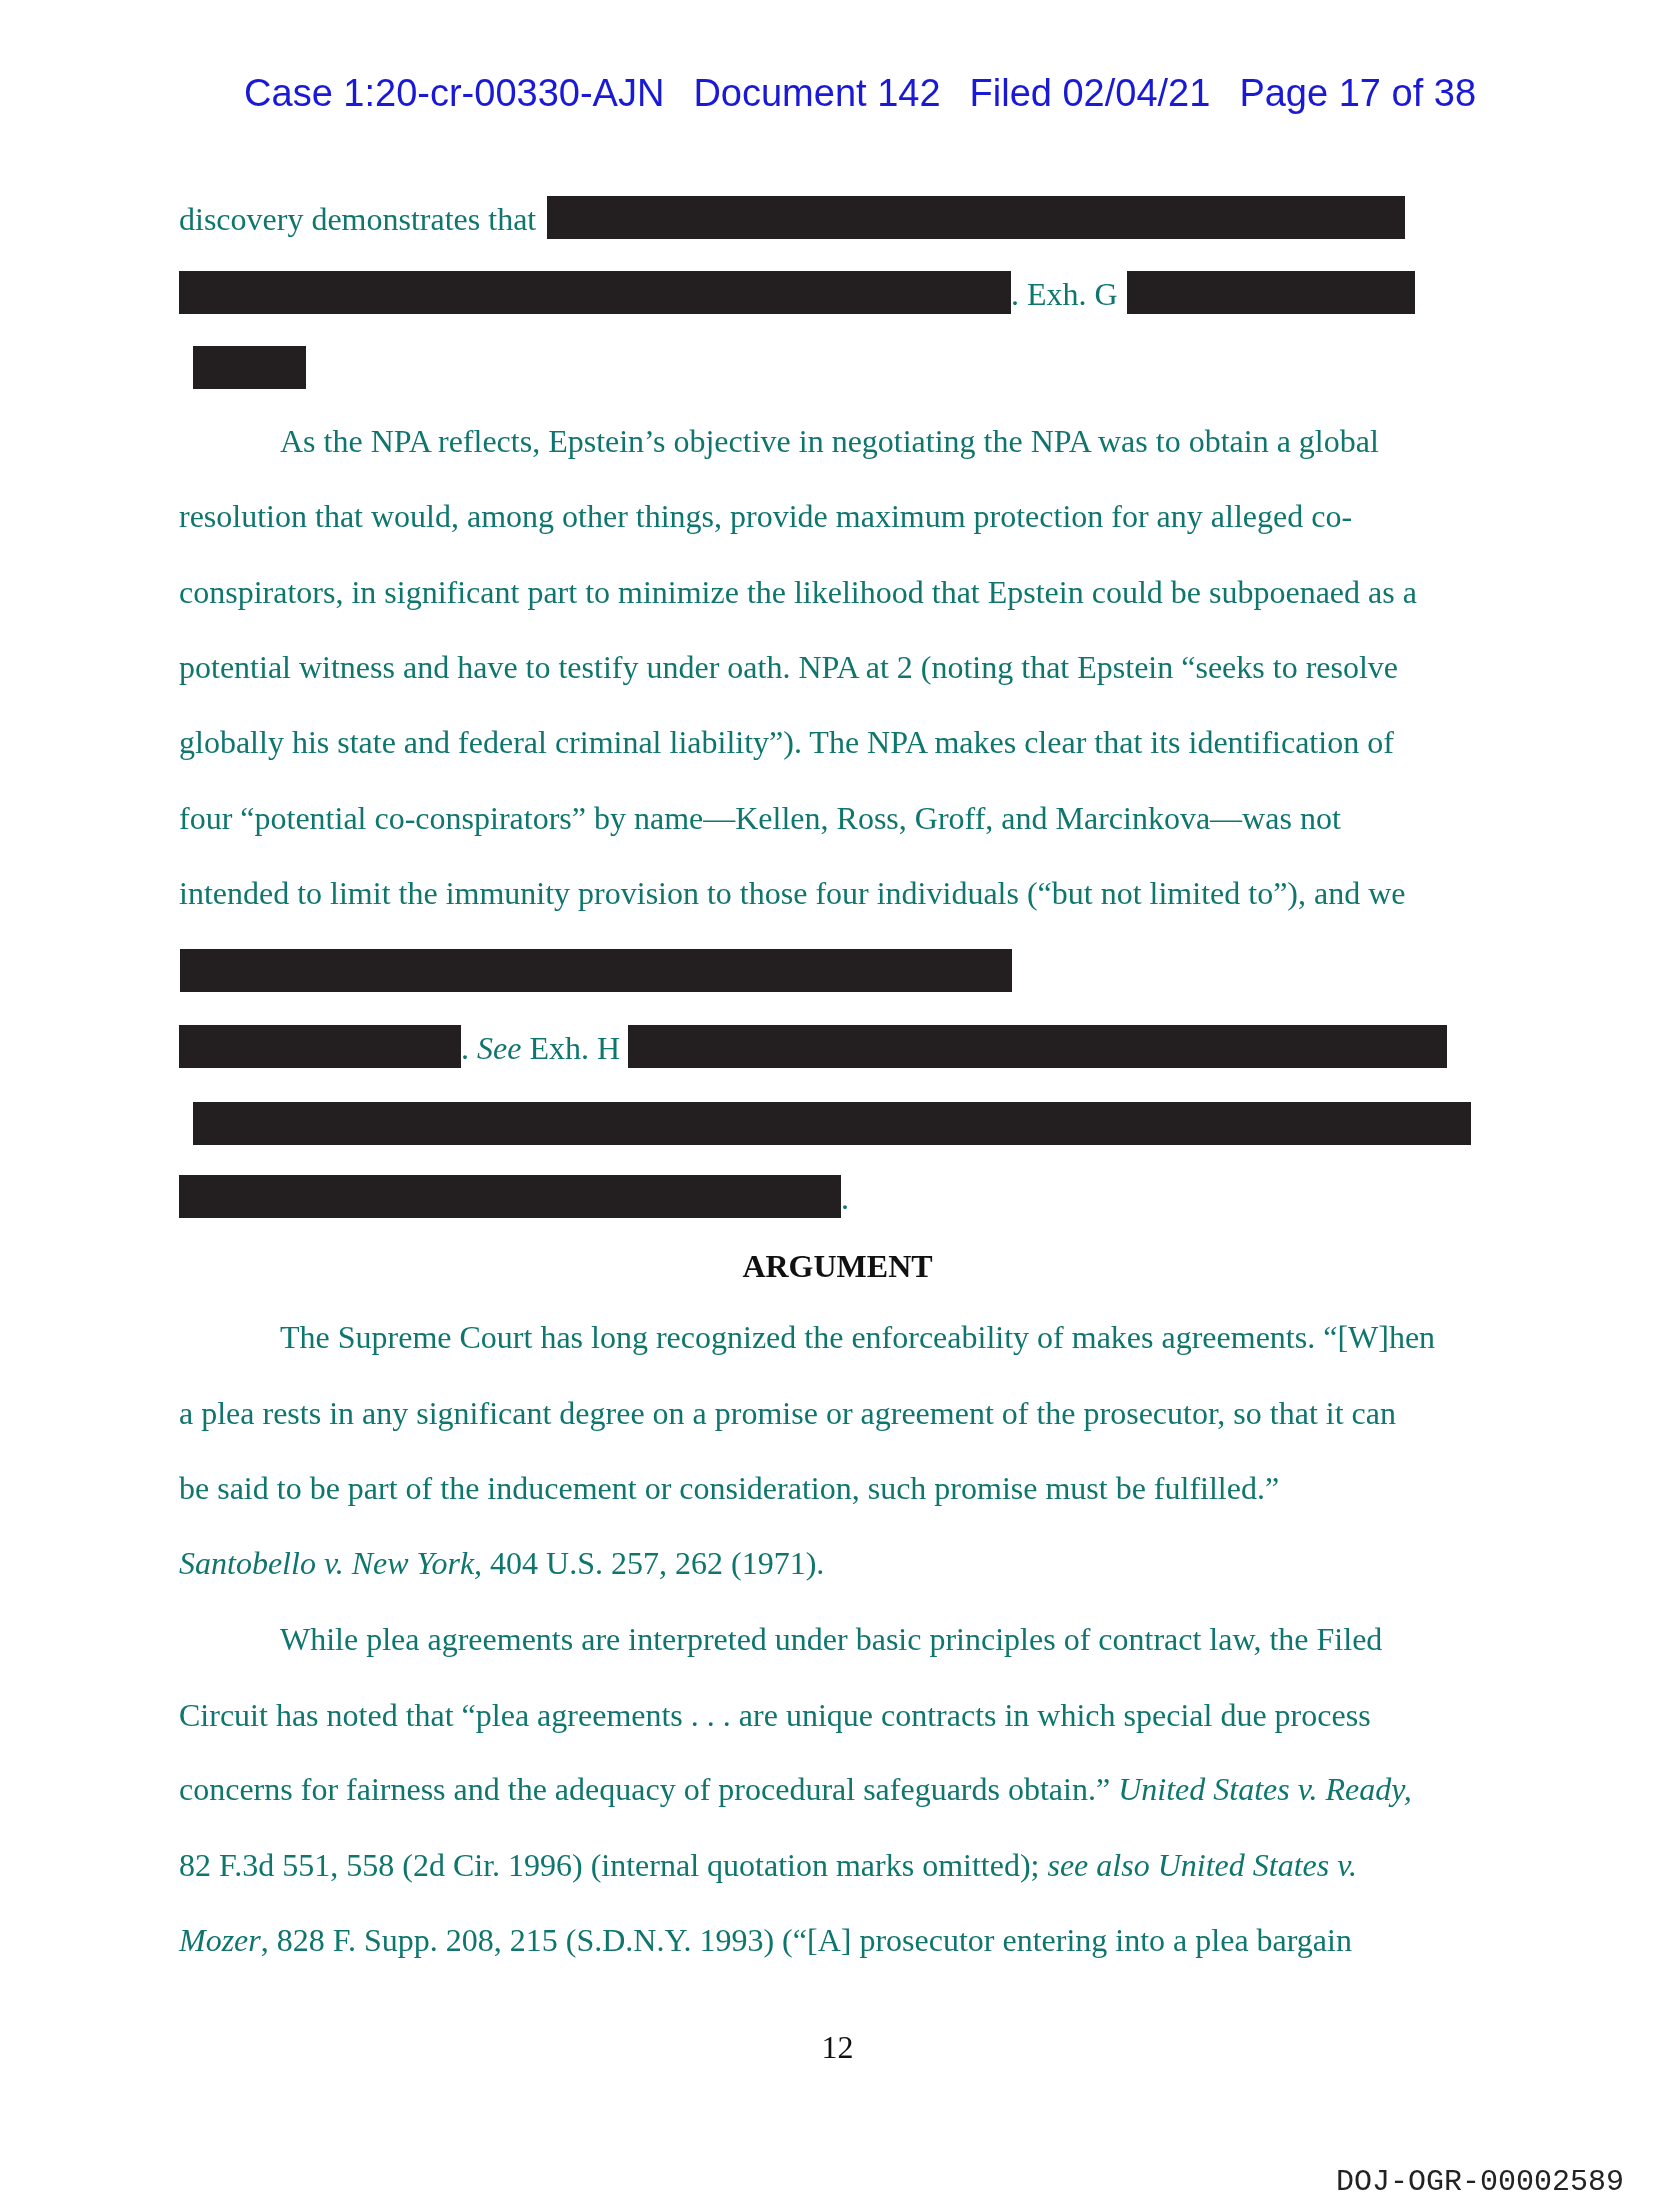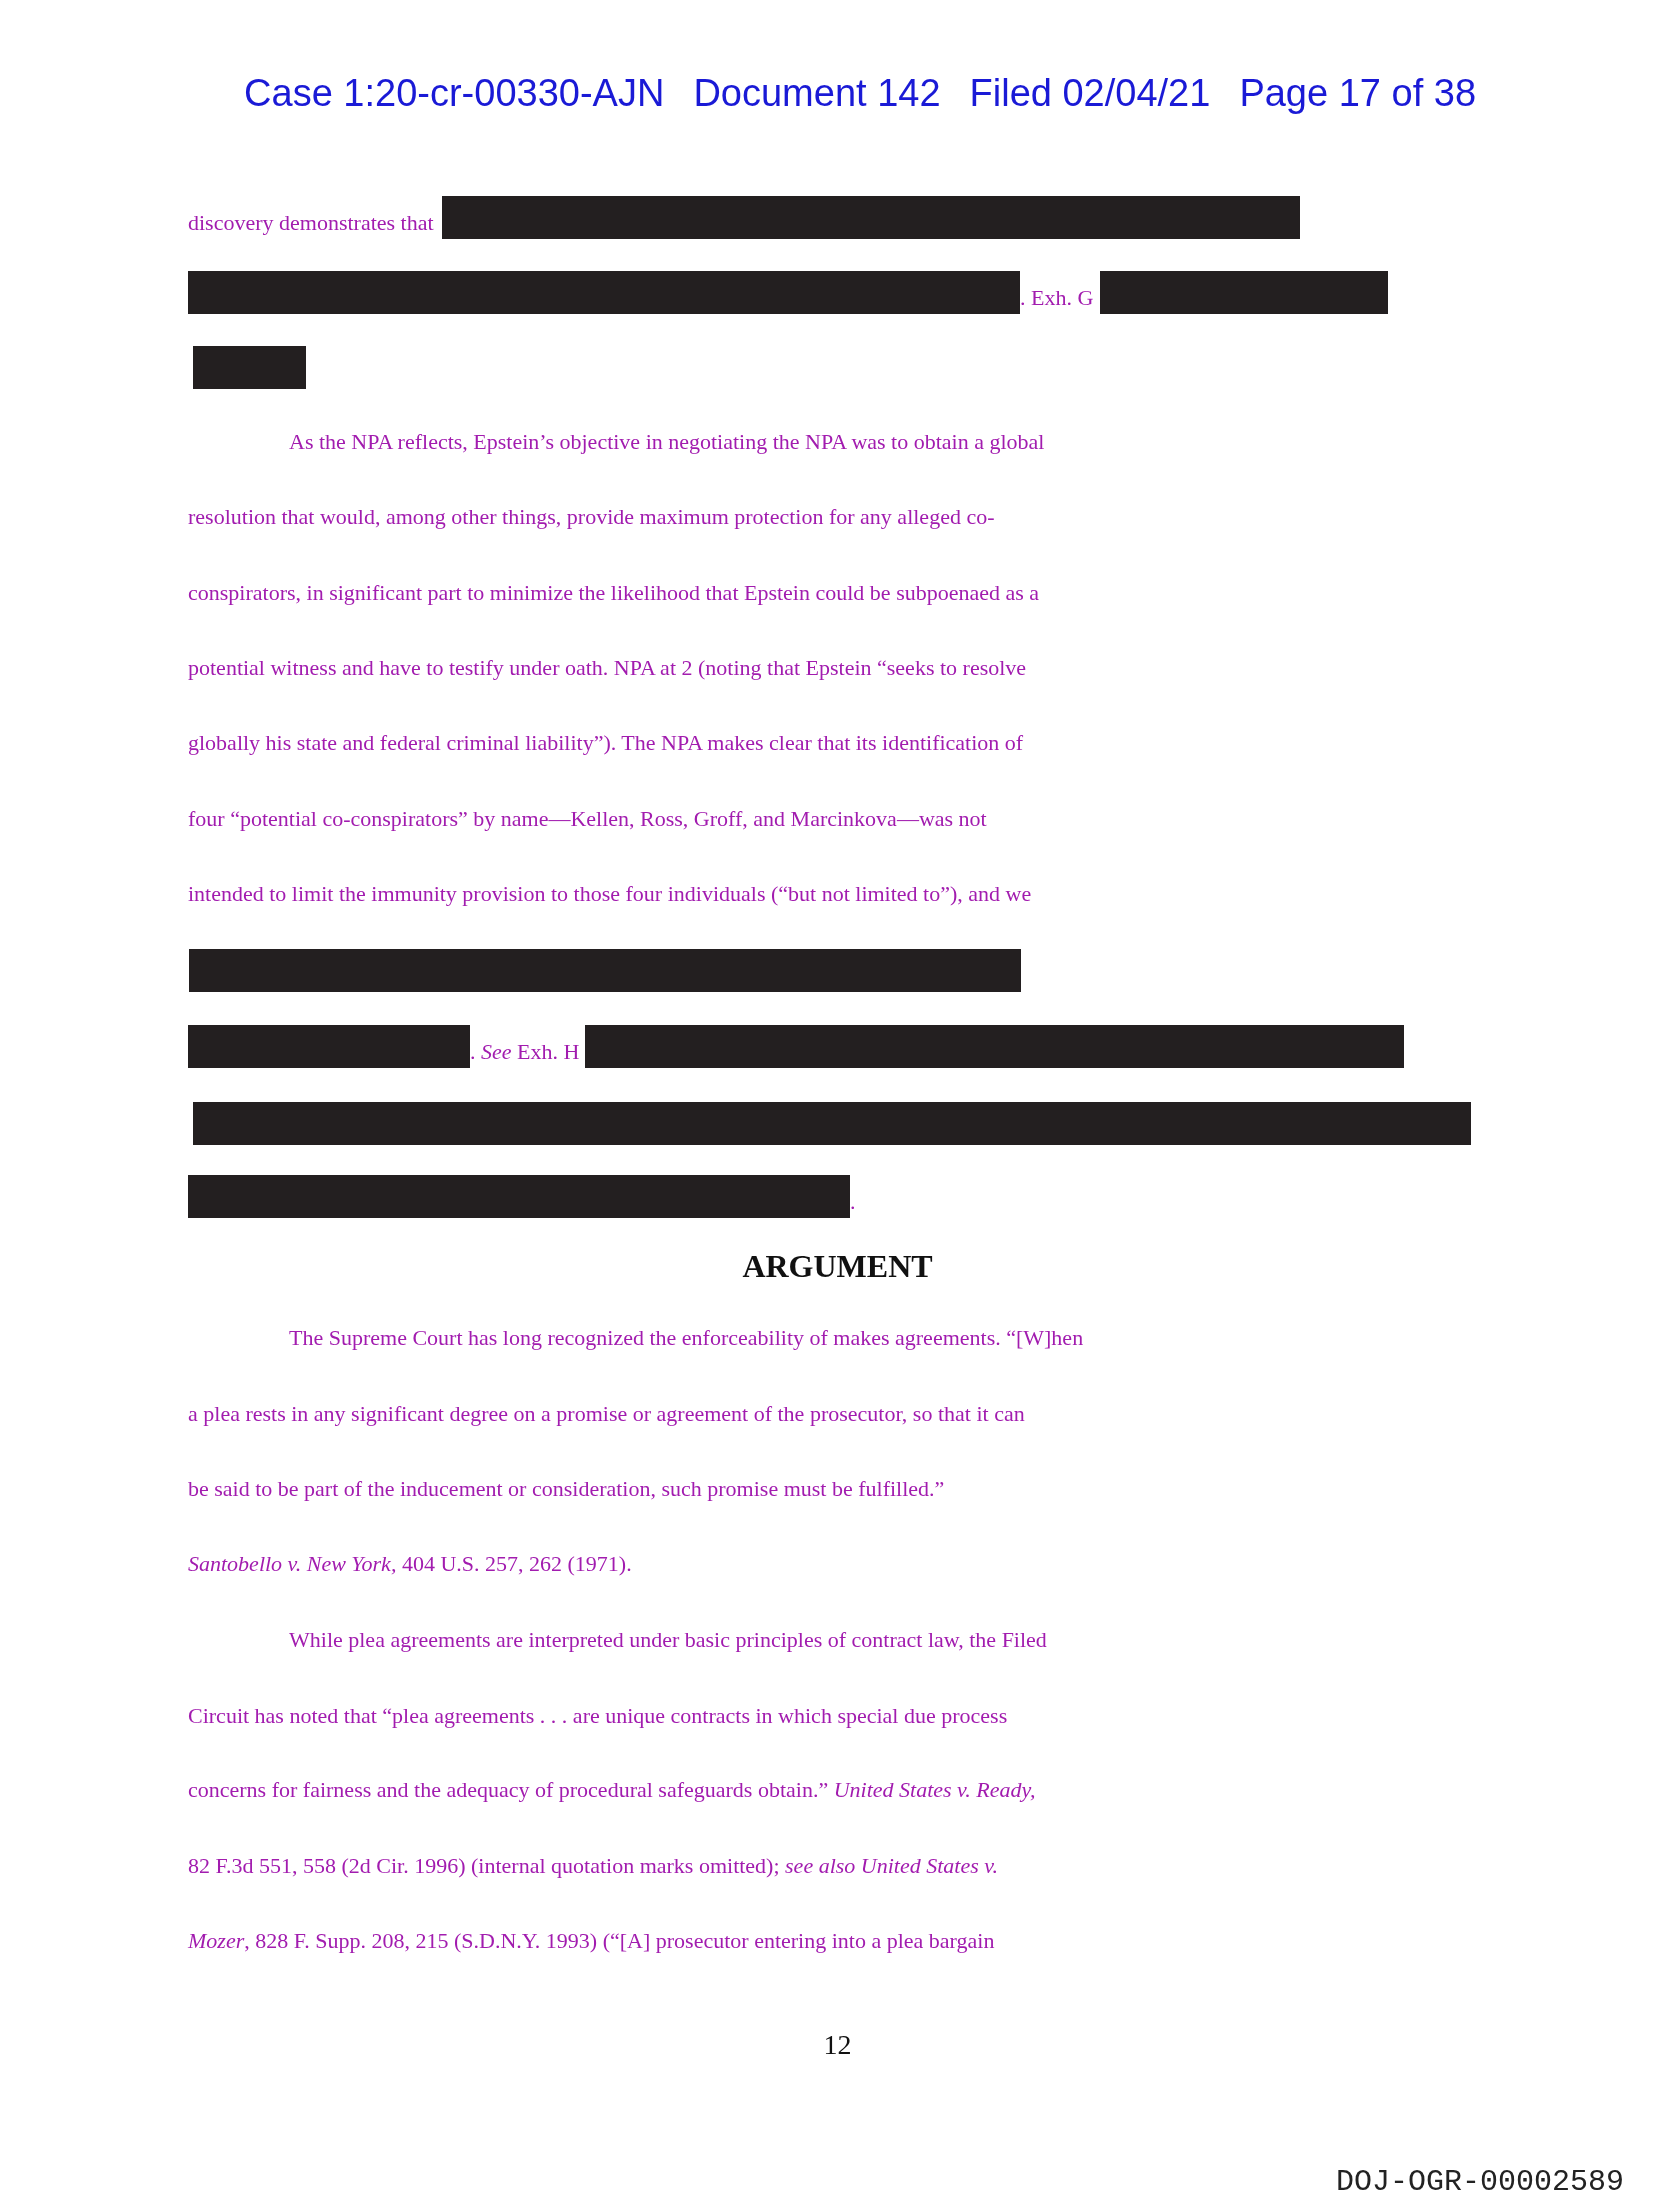--- a/index.html
+++ b/index.html
@@ -4,34 +4,34 @@
 <style>
   html, body { margin: 0; padding: 0; background: #ffffff; }
   body { width: 1675px; height: 2205px; position: relative; overflow: hidden; }
   .header {
     position: absolute; top: 29px; left: 12px; width: 1675px; text-align: center;
     font-family: "Liberation Sans", sans-serif; font-size: 38px; color: #1a1ad6;
     letter-spacing: 0px; white-space: pre;
   }
   .header span { margin: 0 14.5px; }
   .line {
-    position: absolute; left: 188px; width: 1288px;
-    font-family: "Liberation Serif", serif; font-size: 22px; color: #a21caf;
+    position: absolute; left: 179px; width: 1288px;
+    font-family: "Liberation Serif", serif; font-size: 32px; color: #0f766e;
     white-space: nowrap; line-height: 39px; height: 39px;
   }
   .indent { padding-left: 101px; }
   .redact { display: inline-block; background: #231f20; height: 43px; vertical-align: -9.2px; }
   .redact-block { position: absolute; background: #231f20; height: 43px; }
   .heading {
     position: absolute; left: 0; width: 1675px; text-align: center;
     font-family: "Liberation Serif", serif; font-weight: bold; font-size: 32px; color: #111;
   }
   .pagenum {
     position: absolute; top: 2029px; left: 0; width: 1675px; text-align: center;
-    font-family: "Liberation Serif", serif; font-size: 28px; color: #111;
+    font-family: "Liberation Serif", serif; font-size: 32px; color: #111;
   }
   .bates {
     position: absolute; top: 2165px; right: 51px;
     font-family: "Liberation Mono", monospace; font-size: 30px; color: #222; text-align: center;
   }
   i { font-style: italic; }
 </style>
 </head>
 <body>
 

